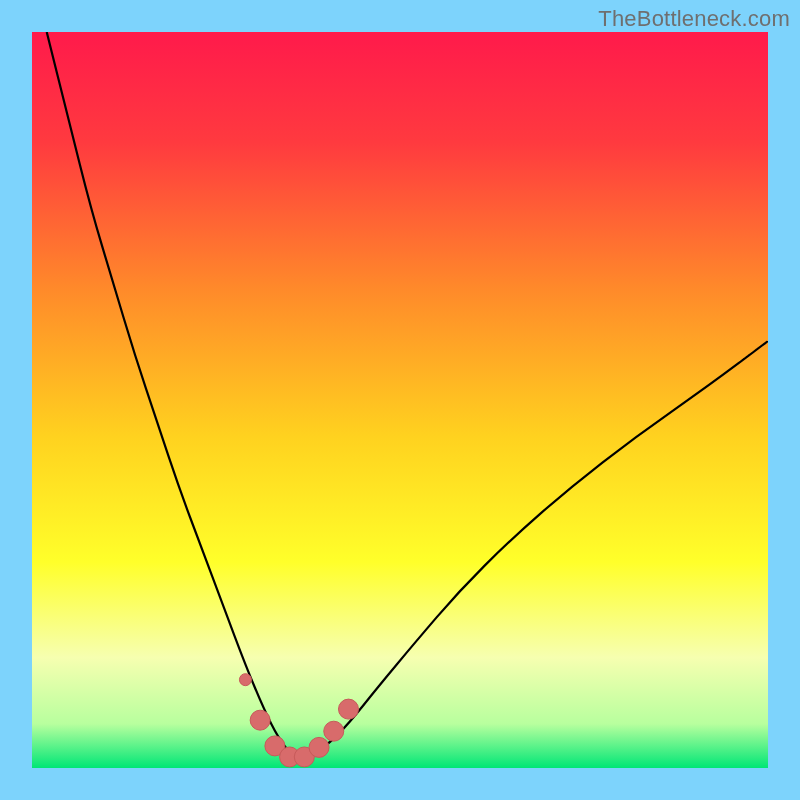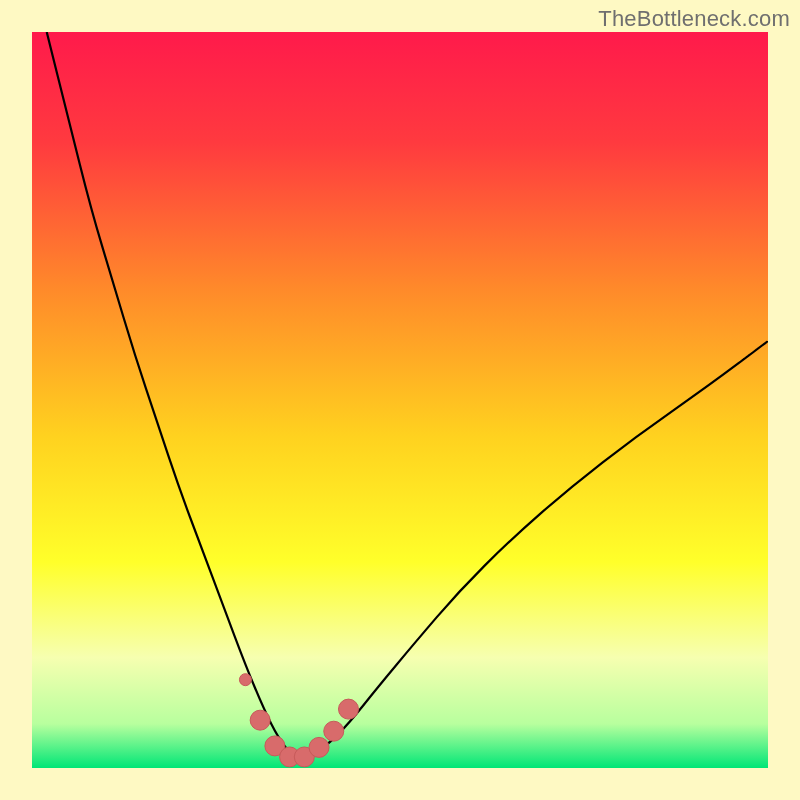--- a/index.html
+++ b/index.html
@@ -10,21 +10,21 @@
     overflow: hidden;
     background: #000;
     font-family: Arial, Helvetica, sans-serif;
   }
   .frame {
     position: absolute;
     left: 0;
     top: 0;
     width: 800px;
     height: 800px;
-    background: #fef9c3;
+    background: #7dd3fc;
   }
   .plot {
     position: absolute;
     left: 32px;
     top: 32px;
     width: 736px;
     height: 736px;
     overflow: hidden;
   }
   .gradient {

